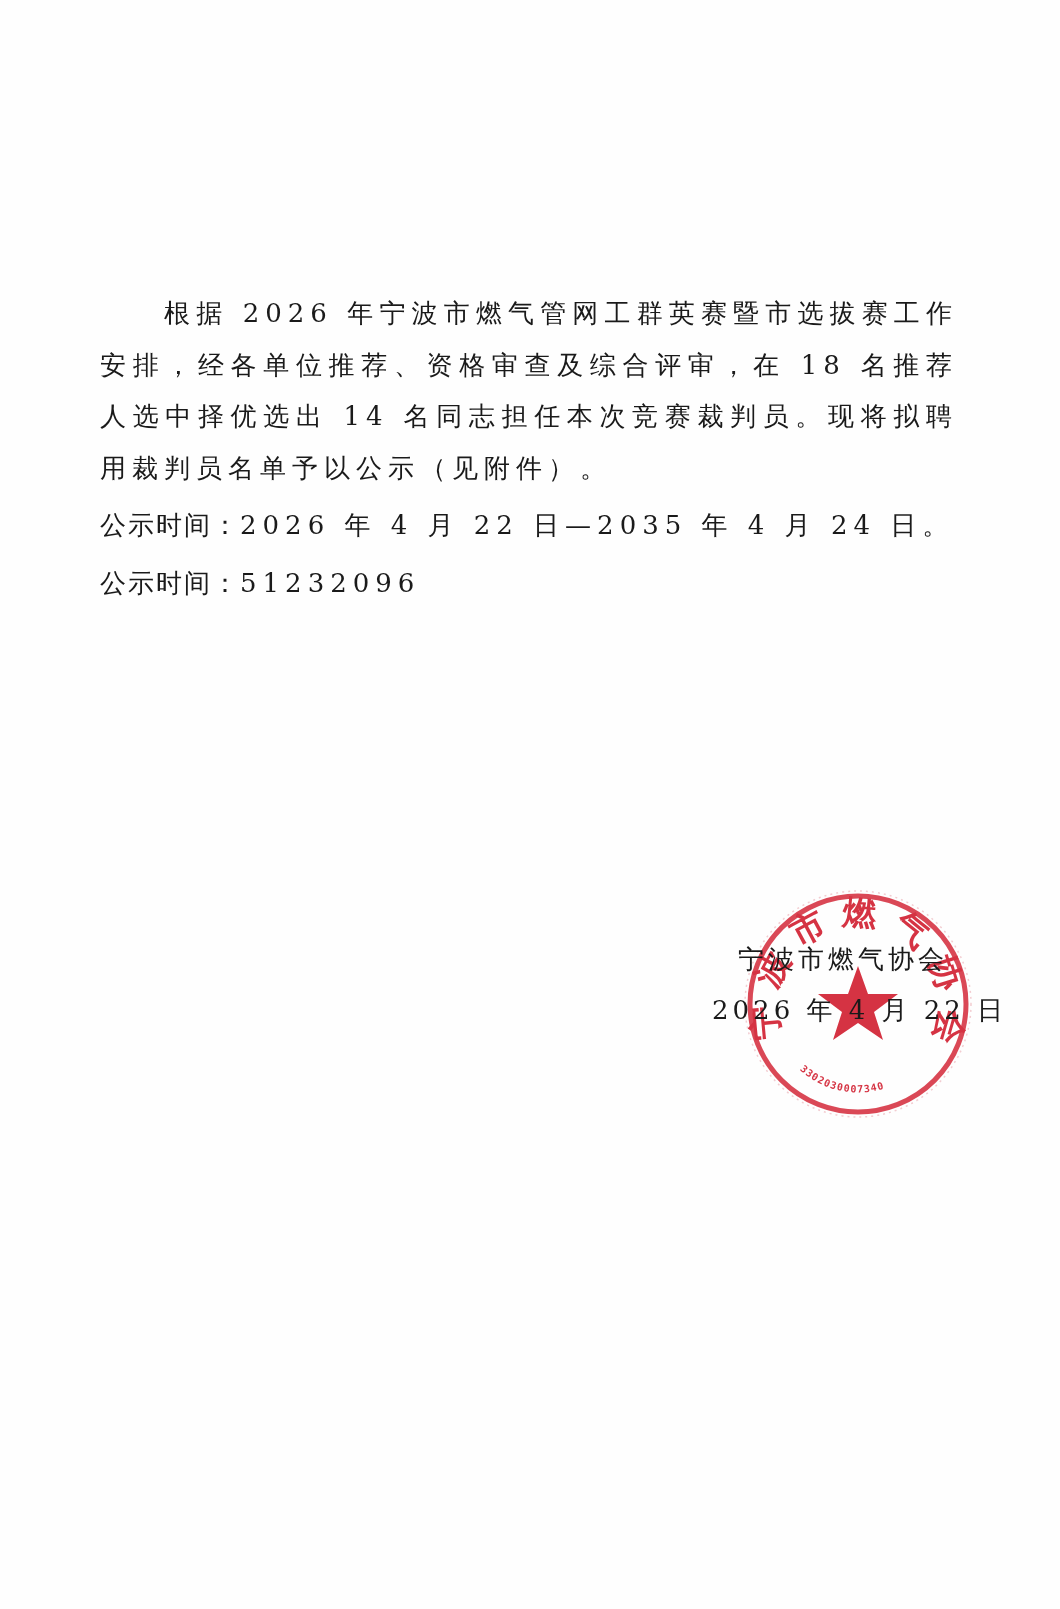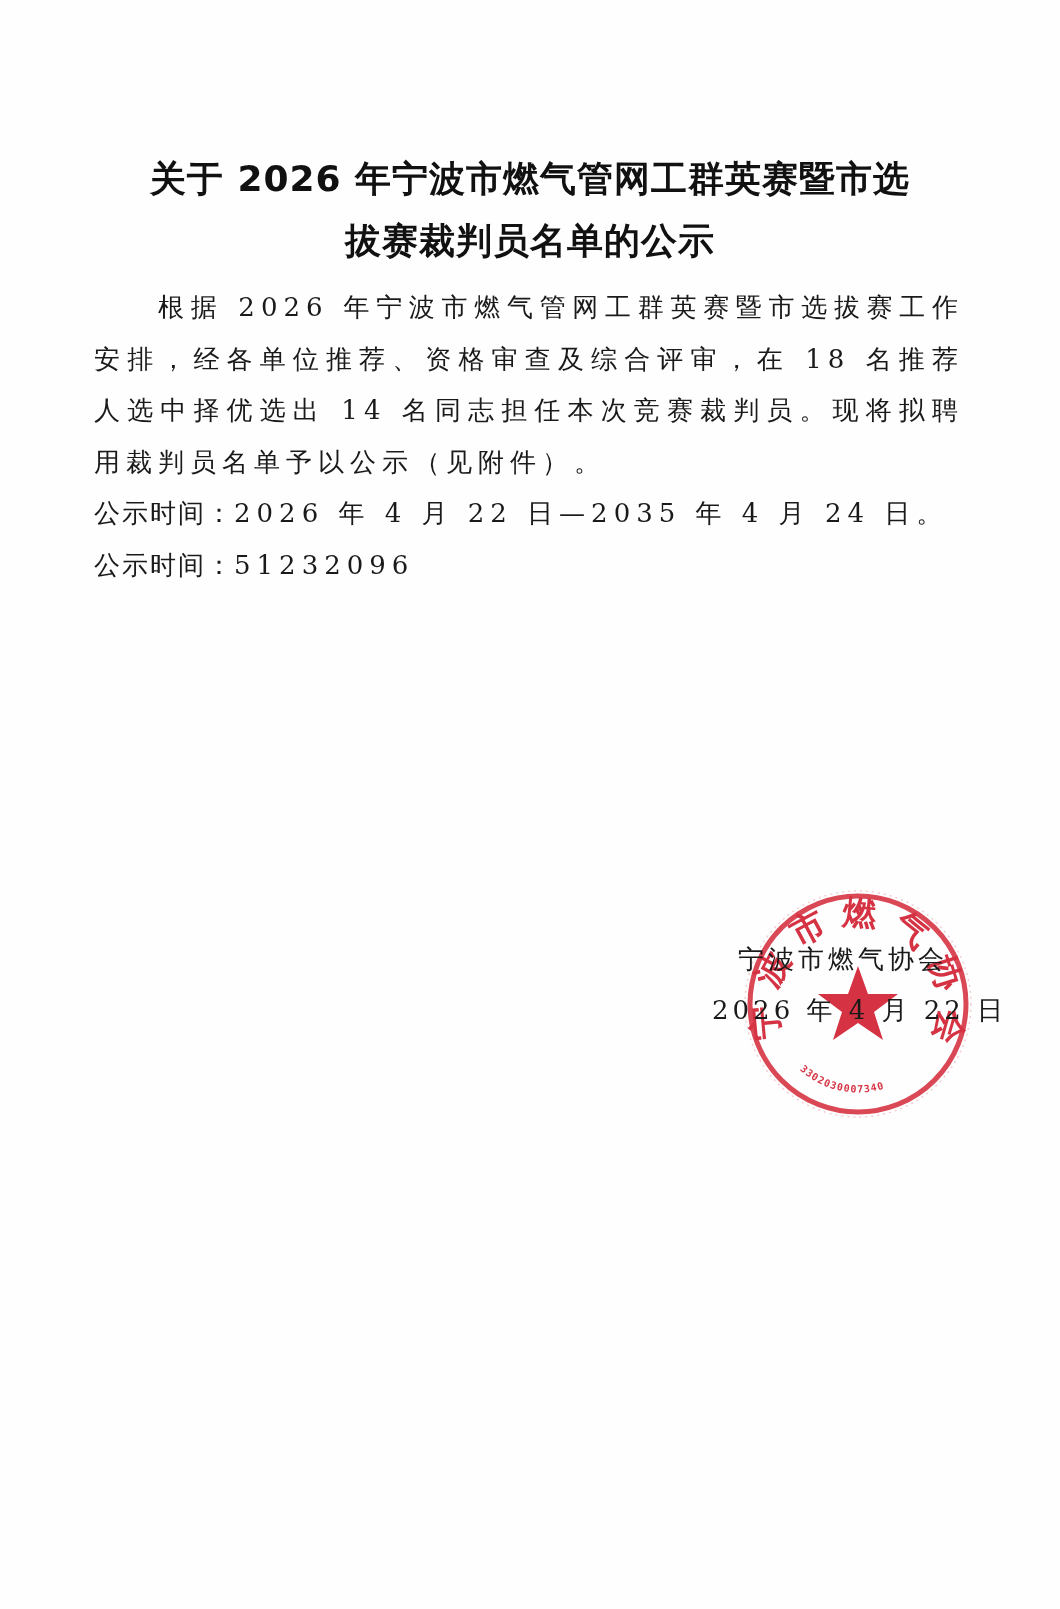--- a/index.html
+++ b/index.html
@@ -4,35 +4,31 @@
   <style>
     html, body { margin: 0; padding: 0; background: #ffffff; }
     body { width: 1060px; height: 1609px; position: relative; overflow: hidden;
            font-family: "DejaVu Serif", "Liberation Serif", serif; color: #1a1a1a; }
     .page { position: absolute; inset: 0; background: #fefefe; }
     .title { position: absolute; left: 100px; width: 860px; text-align: center;
              font-family: "DejaVu Sans", "Liberation Sans", sans-serif; font-weight: bold;
              font-size: 36px; line-height: 62px; top: 148px; letter-spacing: 1px; color: #111; }
     .body-text { position: absolute; left: 94px; width: 870px; font-size: 26px; line-height: 51.5px;
                  letter-spacing: 6px; text-align: justify; }
-    .para { margin: 0; }
+    .para { margin: 6px; }
     .indent { text-indent: 64px; }
     .label { font-family: "DejaVu Sans", "Liberation Sans", sans-serif; font-weight: normal; letter-spacing: 2px; }
     .sign { position: absolute; font-size: 26px; letter-spacing: 4px; color: #1a1a1a; z-index: 2; }
     .stamp { position: absolute; left: 742px; top: 888px; width: 232px; height: 232px; z-index: 1; opacity: 0.88; }
   </style>
 </head>
 <body>
 
 <div class="page">
 
-  <div class="title">
-    <div>关于 2026 年宁波市燃气管网工群英赛暨市选</div>
-    <div>拔赛裁判员名单的公示</div>
-  </div>
 
   <div class="body-text" style="top:282px;">
     <p class="para indent">根据 2026 年宁波市燃气管网工群英赛暨市选拔赛工作安排，经各单位推荐、资格审查及综合评审，在 18 名推荐人选中择优选出 14 名同志担任本次竞赛裁判员。现将拟聘用裁判员名单予以公示（见附件）。</p>
     <p class="para">
       <span class="label">公示时间：</span><span>2026 年 4 月 22 日—2035 年 4 月 24 日。</span>
     </p>
     <p class="para">
       <span class="label">公示时间：</span><span>51232096</span>
     </p>
   </div>

